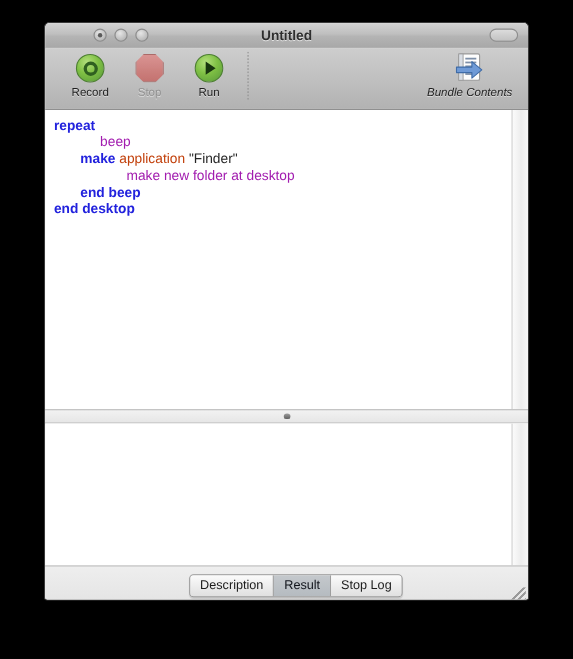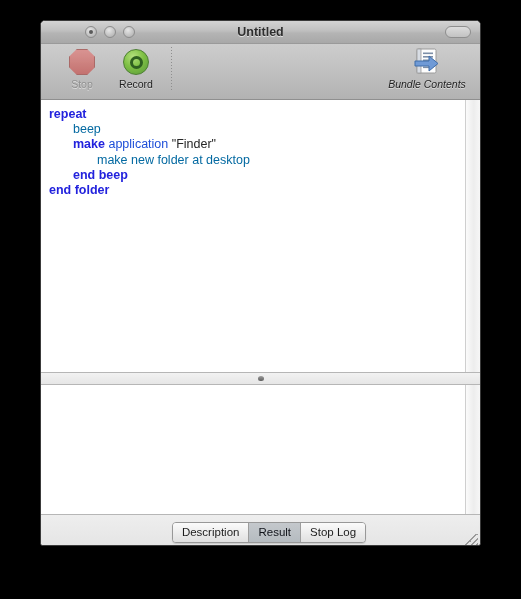--- a/index.html
+++ b/index.html
@@ -182,22 +182,22 @@
   }
   .code {
     margin: 0;
     padding: 7px 0 0 8px;
     font-family: "Liberation Sans", sans-serif;
     font-size: 12.5px;
     line-height: 15.2px;
     white-space: pre;
   }
   .kw   { color: #2222dd; font-weight: bold; margin-top: 34px; }
-  .cmd  { color: #0369a1; }
-  .app  { color: #1d4ed8; }
+  .cmd  { color: #a21caf; margin-left: 18px; }
+  .app  { color: #c2410c; }
   .str  { color: #262626; }
 
   
   .vscroll {
     position: absolute;
     right: 0;
     top: 0;
     bottom: 0;
     width: 15px;
     background: linear-gradient(to right, #fbfbfb, #ededed 55%, #f7f7f7);
@@ -291,34 +291,42 @@
       <div class="light"></div>
     </div>
     <div class="title-text">Untitled</div>
     <div class="toolbar-toggle"></div>
   </div>
 
   <div class="toolbar">
 
     <div class="tb-item">
       <div class="tb-icon">
-        <div class="octagon"></div>
-      </div>
-      <div class="tb-label dim">Stop</div>
-    </div>
-
-    <div class="tb-item">
-      <div class="tb-icon">
         <div class="rbtn rec">
             <div class="rec-ring"></div>
           </div>
       </div>
       <div class="tb-label">Record</div>
     </div>
 
+    <div class="tb-item">
+      <div class="tb-icon">
+        <div class="octagon"></div>
+      </div>
+      <div class="tb-label dim">Stop</div>
+    </div>
+
+    <div class="tb-item">
+      <div class="tb-icon">
+        <div class="rbtn run">
+            <div class="run-tri"></div>
+          </div>
+      </div>
+      <div class="tb-label">Run</div>
+    </div>
 
     <div class="sep"></div>
 
 
     <div class="tb-spacer"></div>
 
     <div class="tb-item bundle">
       <div class="tb-icon">
         <svg width="32" height="30" viewBox="0 0 32 30">
           <rect x="6" y="2" width="19" height="24" rx="1.5" fill="#fdfdfd" stroke="#9a9a9a" stroke-width="1"></rect>
@@ -337,21 +345,21 @@
     </div>
 
   </div>
 
   <div class="code-pane">
     <div class="code"><span class="kw">repeat</span>
 <span style="padding-left:24px"></span><span class="cmd">beep</span>
 <span style="padding-left:24px"></span><span class="kw">make</span> <span class="app">application</span> <span class="str">"Finder"</span>
 <span style="padding-left:48px"></span><span class="cmd">make new folder at desktop</span>
 <span style="padding-left:24px"></span><span class="kw">end beep</span>
-<span class="kw">end folder</span></div>
+<span class="kw">end desktop</span></div>
     <div class="vscroll"></div>
   </div>
 
   <div class="splitter">
     <div class="grip"></div>
   </div>
 
   <div class="result-pane">
     <div class="code"></div>
     <div class="vscroll"></div>

